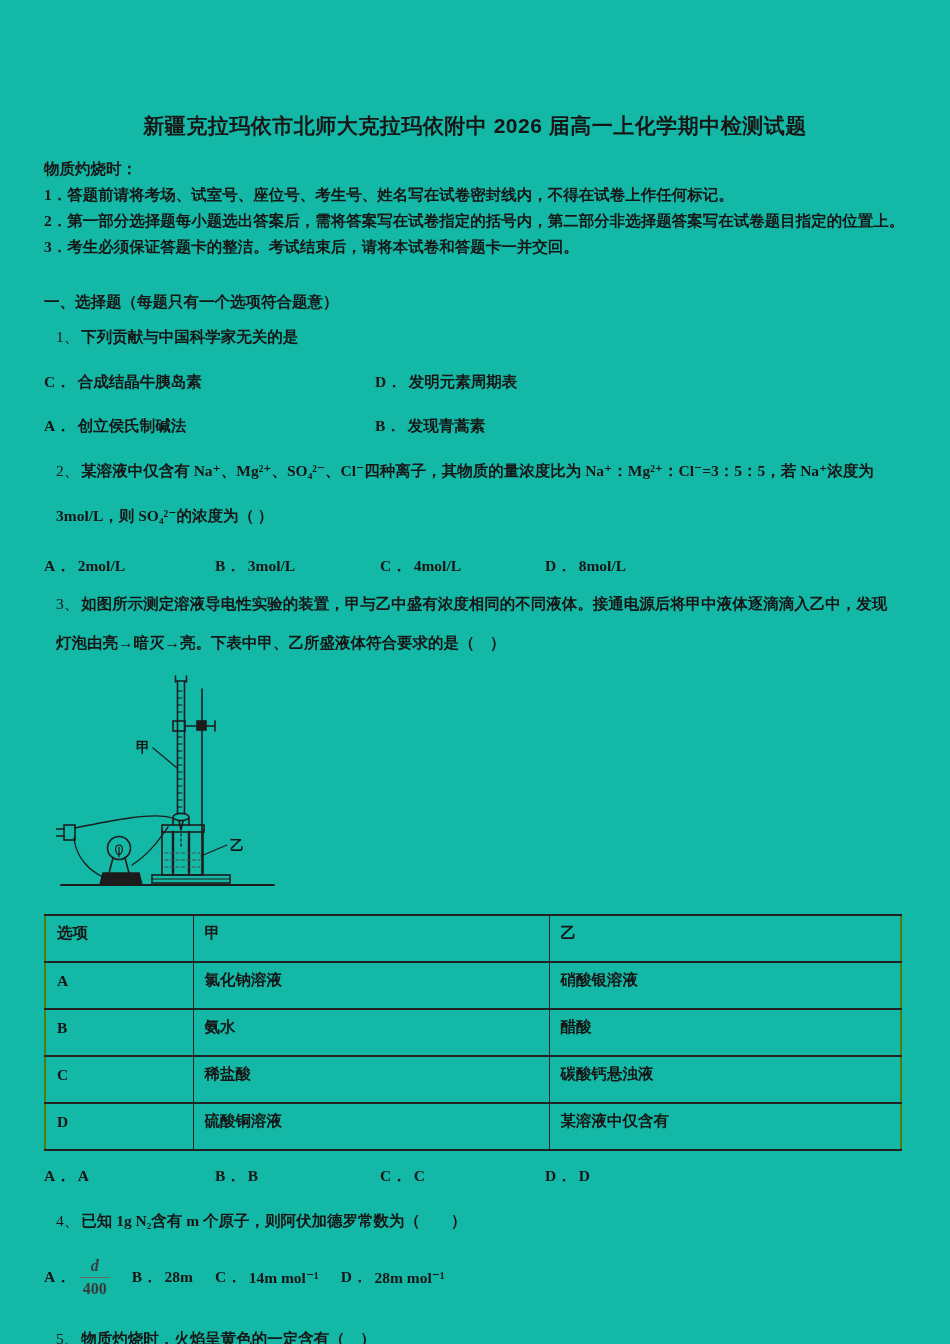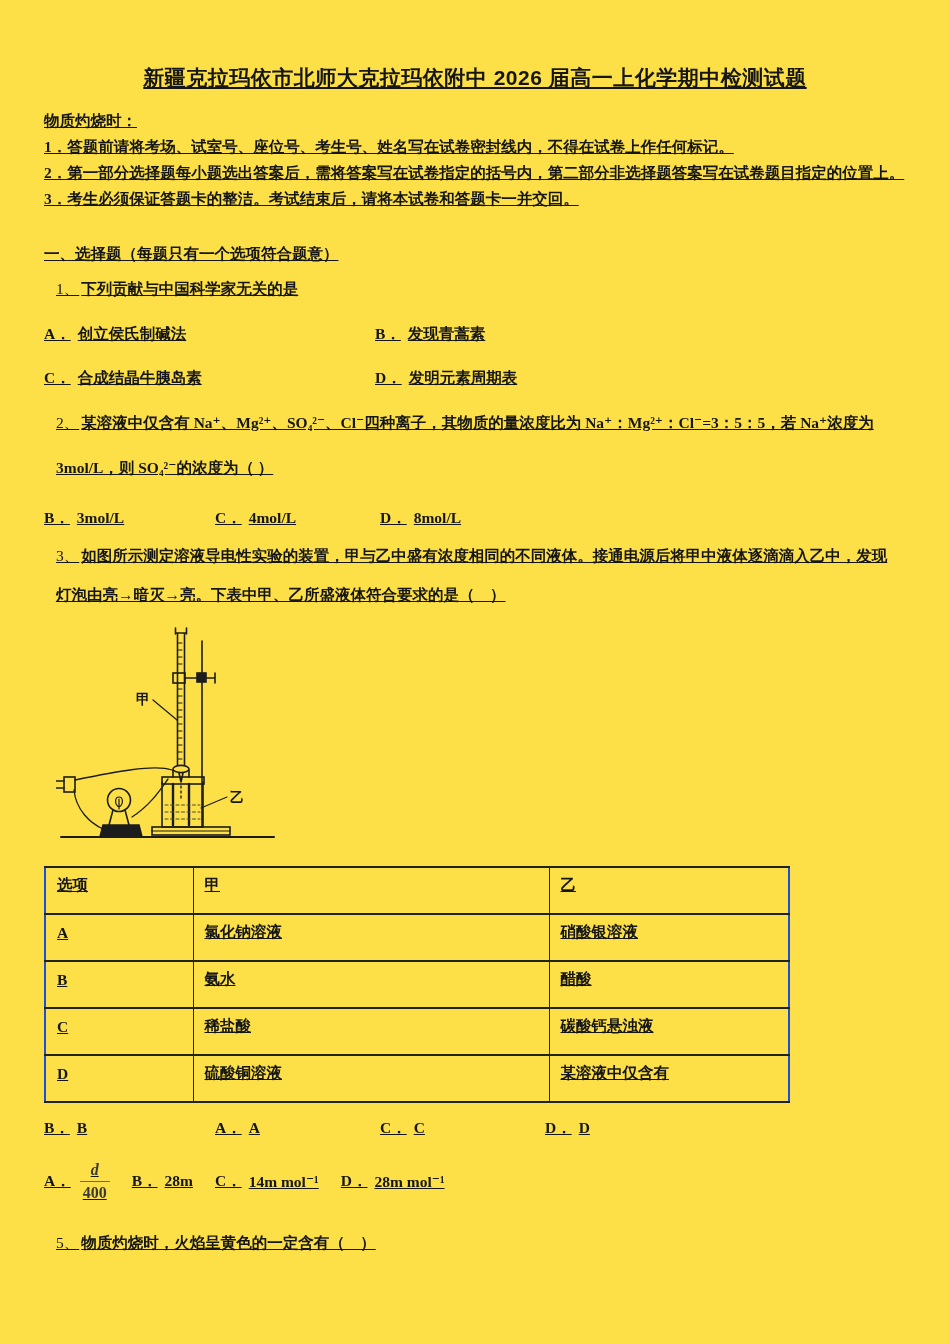--- a/index.html
+++ b/index.html
@@ -1,26 +1,25 @@
 <!DOCTYPE html>
 <html><head>
 <meta charset="utf-8">
 <style>
   html,body{margin:0;padding:0;background:#ffffff;}
   .page{
     position:relative;
     width:950px;height:1344px;
     box-sizing:border-box;
-    padding:64px 44px 30px 44px;
-    background:#fde047;
+    padding:112px 44px 30px 44px;
+    background:#14b8a6;
     color:#161616;
     font-family:"Liberation Serif","DejaVu Serif",serif;
     font-size:15.5px;
     overflow:hidden;
-    text-decoration:underline;
   }
   .title{
     margin:0 0 16px 0;
     text-align:center;
     font-size:21px;
     font-weight:800;
     font-family:"Liberation Sans","DejaVu Sans",sans-serif;
     letter-spacing:.5px;
   }
   .notice p{margin:0;line-height:26px;font-weight:700;}
@@ -37,22 +36,22 @@
   .opt-grid2{display:flex;margin-top:8px;line-height:36px;}
   .opt-grid2 .opt{width:331px;}
   .opt-grid4{display:flex;margin-top:3px;line-height:32px;}
   .opt-grid4 .opt:nth-child(1){width:171px;}
   .opt-grid4 .opt:nth-child(2){width:165px;}
   .opt-grid4 .opt:nth-child(3){width:165px;}
   .figure-wrap{margin:4px 0 0 12px;}
   .q3table{
     border-collapse:collapse;
     margin-top:20px;
-    width:746px;
-    border:2px solid #1d4ed8;
+    width:858px;
+    border:2px solid #4d7c0f;
     table-layout:fixed;
   }
   .q3table td{
     border:1px solid #222;
     border-top-width:2px;border-bottom-width:2px;
     height:47px;
     box-sizing:border-box;
     padding:0 0 10px 11px;
     vertical-align:middle;
     font-weight:700;
@@ -80,30 +79,31 @@
     <p>物质灼烧时：</p>
     <p>1．答题前请将考场、试室号、座位号、考生号、姓名写在试卷密封线内，不得在试卷上作任何标记。</p>
     <p>2．第一部分选择题每小题选出答案后，需将答案写在试卷指定的括号内，第二部分非选择题答案写在试卷题目指定的位置上。</p>
     <p>3．考生必须保证答题卡的整洁。考试结束后，请将本试卷和答题卡一并交回。</p>
   </div>
 
   <p class="section-head">一、选择题（每题只有一个选项符合题意）</p>
 
   <p class="stem q1-stem"><span class="qnum">1、</span><span>下列贡献与中国科学家无关的是</span></p>
   <div class="opt-grid2">
+    <div class="opt"><span class="opt-label">C．</span><span>合成结晶牛胰岛素</span></div>
+    <div class="opt"><span class="opt-label">D．</span><span>发明元素周期表</span></div>
+  </div>
+  <div class="opt-grid2">
     <div class="opt"><span class="opt-label">A．</span><span>创立侯氏制碱法</span></div>
     <div class="opt"><span class="opt-label">B．</span><span>发现青蒿素</span></div>
   </div>
-  <div class="opt-grid2">
-    <div class="opt"><span class="opt-label">C．</span><span>合成结晶牛胰岛素</span></div>
-    <div class="opt"><span class="opt-label">D．</span><span>发明元素周期表</span></div>
-  </div>
 
   <p class="stem q2-stem"><span class="qnum">2、</span><span>某溶液中仅含有 Na⁺、Mg²⁺、SO₄²⁻、Cl⁻四种离子，其物质的量浓度比为 Na⁺：Mg²⁺：Cl⁻=3：5：5，若 Na⁺浓度为 3mol/L，则 SO₄²⁻的浓度为（ ）</span></p>
   <div class="opt-grid4">
+    <div class="opt"><span class="opt-label">A．</span><span>2mol/L</span></div>
     <div class="opt"><span class="opt-label">B．</span><span>3mol/L</span></div>
     <div class="opt"><span class="opt-label">C．</span><span>4mol/L</span></div>
     <div class="opt"><span class="opt-label">D．</span><span>8mol/L</span></div>
   </div>
 
   <p class="stem q3-stem"><span class="qnum">3、</span><span>如图所示测定溶液导电性实验的装置，甲与乙中盛有浓度相同的不同液体。接通电源后将甲中液体逐滴滴入乙中，发现灯泡由亮→暗灭→亮。下表中甲、乙所盛液体符合要求的是（　）</span></p>
 
   <div class="figure-wrap">
     <svg width="235" height="216" viewBox="50 597 235 216">
       <g stroke="#1c1c1c" fill="none" stroke-width="1.6" stroke-linecap="round">
@@ -176,26 +176,27 @@
       </tr>
       <tr>
         <td class="c1">D</td>
         <td class="c2">硫酸铜溶液</td>
         <td>某溶液中仅含有</td>
       </tr>
     </tbody>
   </table>
 
   <div class="opt-grid4" style="margin-top:9px">
+    <div class="opt"><span class="opt-label">A．</span><span>A</span></div>
     <div class="opt"><span class="opt-label">B．</span><span>B</span></div>
-    <div class="opt"><span class="opt-label">A．</span><span>A</span></div>
     <div class="opt"><span class="opt-label">C．</span><span>C</span></div>
     <div class="opt"><span class="opt-label">D．</span><span>D</span></div>
   </div>
 
+  <p class="stem q4-stem"><span class="qnum">4、</span><span>已知 1g N₂含有 m 个原子，则阿伏加德罗常数为（　　）</span></p>
   <div class="q4-opts">
     <div class="opt">
       <span class="opt-label">A．</span>
       <span class="frac">
         <span class="num">d</span>
         <span class="den">400</span>
       </span>
     </div>
     <div class="opt">
         <span class="opt-label">B．</span>

